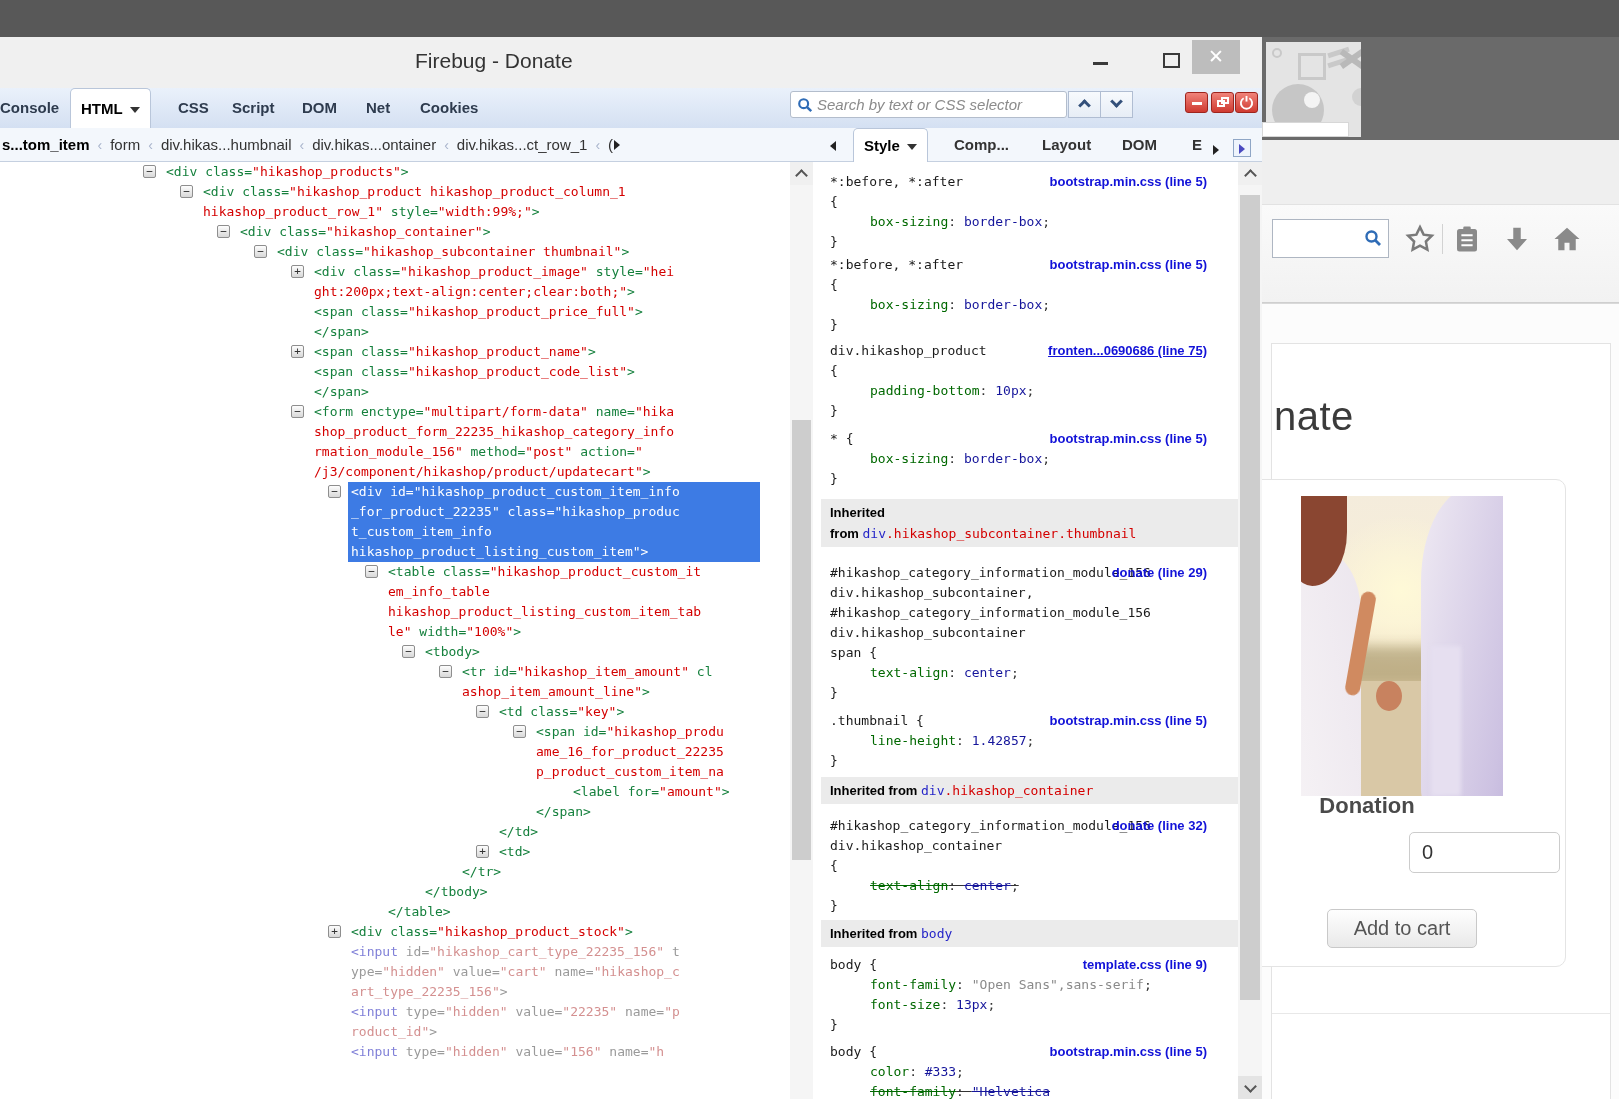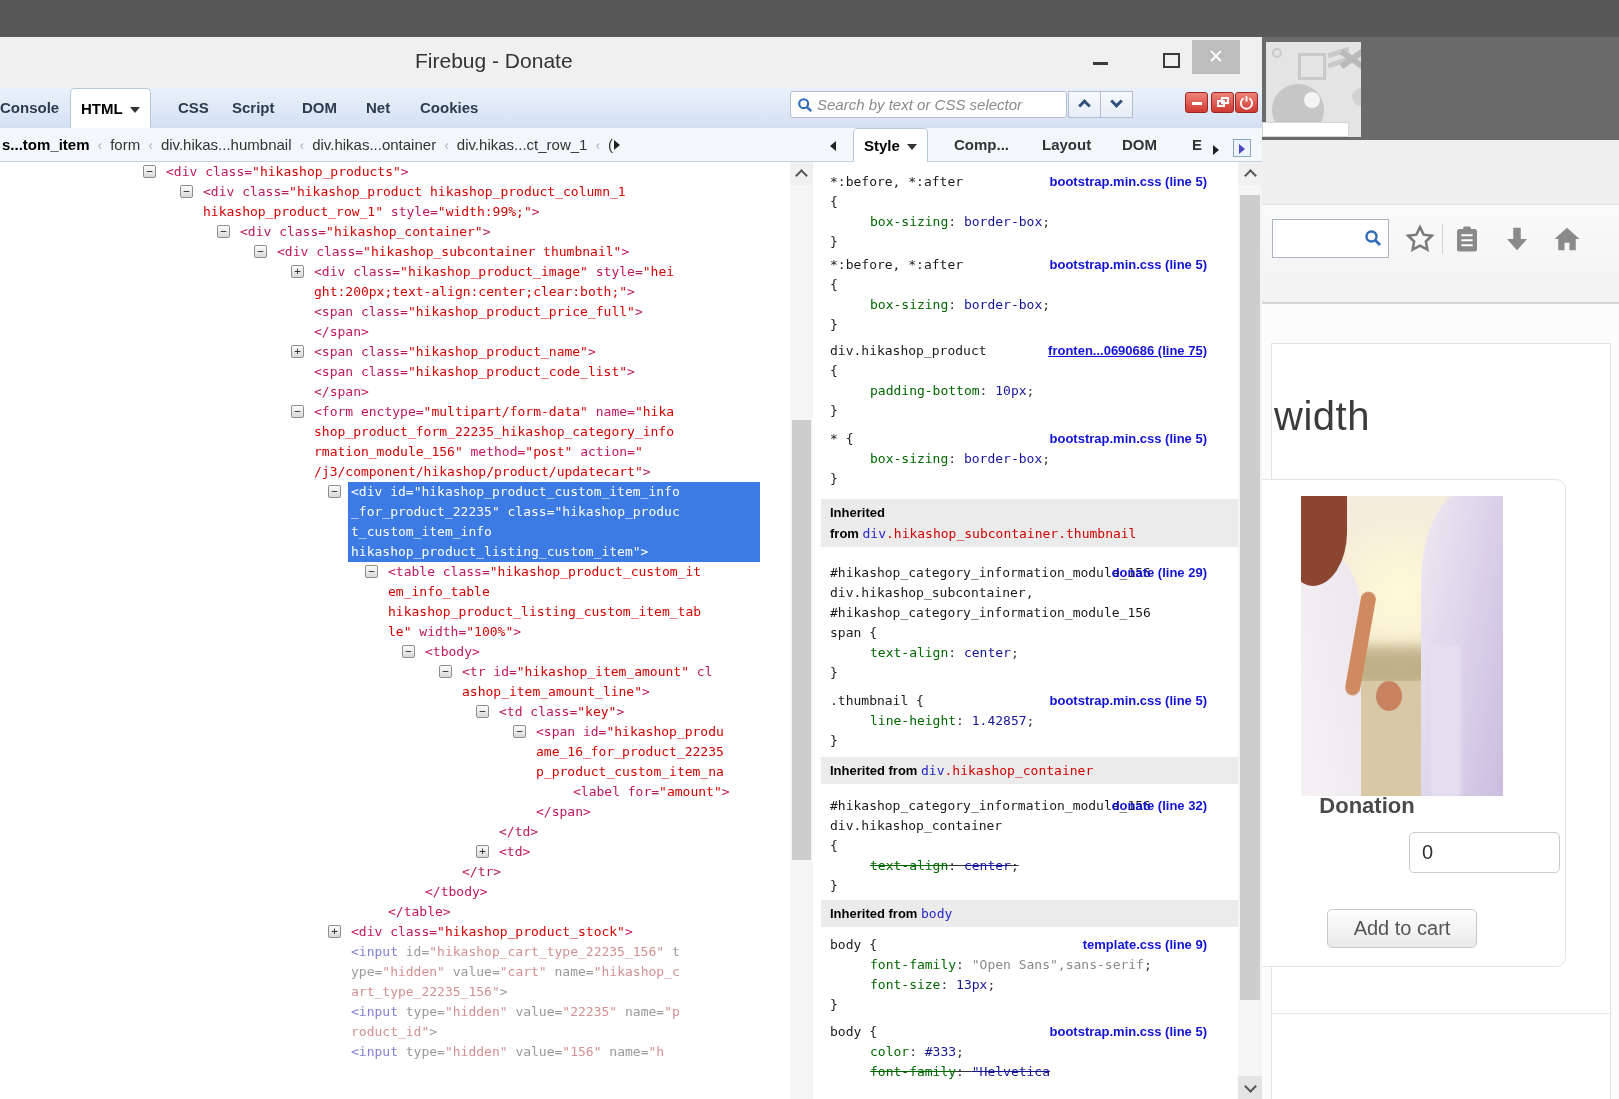--- a/index.html
+++ b/index.html
@@ -99,21 +99,21 @@
 
   
   .sbar { position:absolute; width:23px; background:#f5f5f5; z-index:7; }
   .sarrow { position:absolute; left:0; width:23px; height:23px; background:#f0f0f0; }
   .sarrow .chev { border-color:#555; border-width:2px; left:7px; }
   .sthumb { position:absolute; left:2px; width:19px; background:#cdcdcd; }
 
   
   .row { position:relative; height:20px; line-height:20px; white-space:pre;
          font-family:"DejaVu Sans Mono",monospace; font-size:13px; }
-  .row .b { color:#be185d; } .row .v { color:#d40000; } .row .p { color:#333;text-align:center; }
+  .row .b { color:#15803d; } .row .v { color:#d40000; } .row .p { color:#333;text-align:center; }
   .row.dim .b { color:#8080d8; } .row.dim .v { color:#d49090; } .row.dim .p { color:#9a9a9a; }
   .selbg { background:#3d7be4; display:inline-block; min-width:412px; margin-left:-3px; padding-left:3px; }
   .selbg span { color:#fff !important; }
   .tgl { position:absolute; top:3px; width:13px; height:13px; border:1px solid #8e8e8e;
          background:linear-gradient(#fdfdfd,#d8d8d8); border-radius:2px; font-size:11px;
          line-height:11px; text-align:center; color:#333;
          font-family:"DejaVu Sans Mono",monospace; }
 
   
   #cssinner { position:absolute; left:17px; top:0; width:408px; }
@@ -169,21 +169,21 @@
     <line x1="7.5" y1="17" x2="16.5" y2="17" stroke="#fff" stroke-width="1.6"></line>
   </svg>
 <svg class="navicon" style="left:1502px" viewBox="0 0 24 24">
     <path d="M9 3h6v9h5l-8 9-8-9h5z" fill="#8a8a8a"></path>
   </svg>
 <svg class="navicon" style="left:1552px" viewBox="0 0 24 24">
     <path d="M12 3l10 9h-3v9h-5v-6h-4v6H5v-9H2z" fill="#8a8a8a"></path>
   </svg>
 <div class="abs" id="white-strip"></div>
 <div class="abs" id="content-panel"></div>
-<div class="abs" id="page-heading">width</div>
+<div class="abs" id="page-heading">nate</div>
 <div class="abs" id="product-card"></div>
 <div class="abs" id="product-image">
   <div class="pi" style="left:20px;top:20px;width:160px;height:150px;background:radial-gradient(circle,rgba(255,250,215,.95),rgba(255,250,215,0) 70%);"></div>
   <div class="pi" style="left:0;top:150px;width:202px;height:40px;background:#8a7a4a;opacity:.45;filter:blur(6px);"></div>
   <div class="pi" style="left:0;top:185px;width:202px;height:115px;background:#d9c8a6;"></div>
   <div class="pi" style="left:120px;top:-10px;width:120px;height:320px;background:linear-gradient(100deg,#efeaf3,#cdc2e2 70%,#b7abd6);border-radius:45% 0 0 8%/30% 0 0 5%;"></div>
   <div class="pi" style="left:130px;top:150px;width:30px;height:150px;background:#e6dff0;filter:blur(2px);"></div>
   <div class="pi" style="left:-25px;top:55px;width:85px;height:250px;background:linear-gradient(80deg,#f7f4f6,#ece6ee);border-radius:0 45% 0 0/0 25% 0 0;"></div>
   <div class="pi" style="left:-12px;top:0;width:58px;height:90px;background:#8a4631;border-radius:0 0 60% 40%;"></div>
   <div class="pi" style="left:52px;top:95px;width:15px;height:105px;background:#d08a60;transform:rotate(10deg);border-radius:8px;filter:blur(.5px);"></div>
@@ -327,20 +327,21 @@
         <div class="sline">}</div>
       </div>
       <div class="hdr" style="margin-top: 10px;">
         <div><span class="k">Inherited</span></div>
         <div><span class="k">from </span><span class="t">div</span><span class="r">.hikashop_subcontainer.thumbnail</span></div>
       </div>
       <div style="margin-top: 16px;">
         <div class="sline">#hikashop_category_information_module_156<span class="lnk">donate (line 29)</span></div>
         <div class="sline">div.hikashop_subcontainer,</div>
         <div class="sline">#hikashop_category_information_module_156</div>
+        <div class="sline">div.hikashop_subcontainer</div>
         <div class="sline">span {</div>
         <div class="pline"><span class="pn">text-align</span><span>: </span><span class="pv">center</span><span>;</span></div>
         <div class="sline">}</div>
       </div>
       <div style="margin-top: 8px;">
         <div class="sline">.thumbnail {<span class="lnk">bootstrap.min.css (line 5)</span></div>
         <div class="pline"><span class="pn">line-height</span><span>: </span><span class="pv">1.42857</span><span>;</span></div>
         <div class="sline">}</div>
       </div>
       <div class="hdr" style="margin-top: 6px;">

